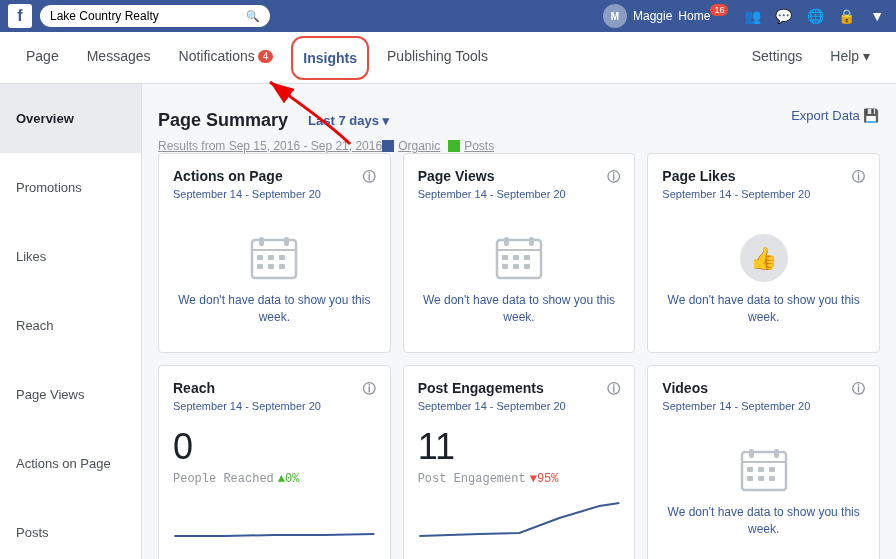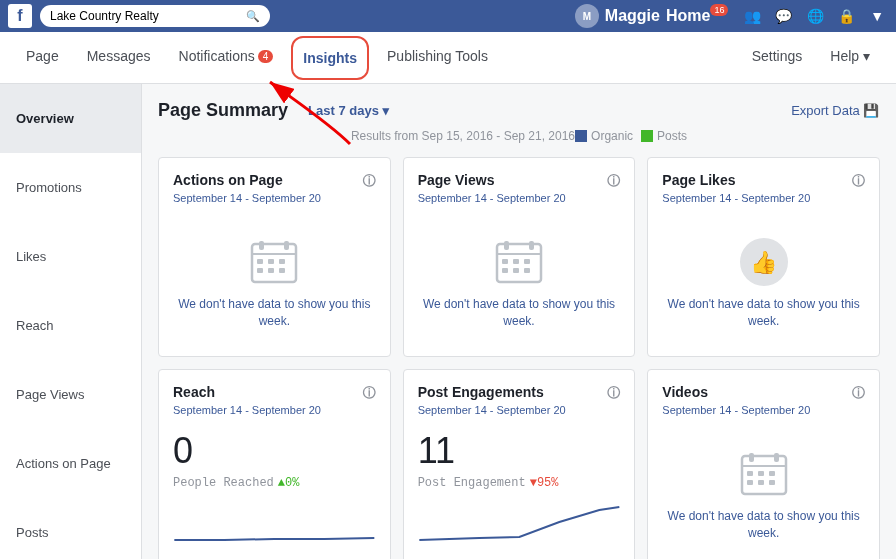--- a/index.html
+++ b/index.html
@@ -38,21 +38,21 @@
     .top-bar-right {
       margin-left: auto;
       display: flex; align-items: center; gap: 6px;
     }
     .avatar-circle {
       width: 24px; height: 24px; border-radius: 50%;
       background: #8b9dc3;
       display: flex; align-items: center; justify-content: center;
       color: #fff; font-size: 10px; font-weight: bold;
     }
-    .top-bar-label { color: #fff; font-size: 16px; font-weight: bold; }
+    .top-bar-label { color: #fff; font-size: 12px; font-weight: normal; }
     .top-bar-icon {
       color: #fff; font-size: 14px; cursor: pointer;
       padding: 0 4px;
     }
     .top-badge {
       background: #e74c3c; color: #fff; border-radius: 10px;
       font-size: 9px; padding: 1px 4px;
       position: relative; top: -6px; left: -6px;
     }
 
@@ -127,35 +127,34 @@
       background: #f6f7f8;
     }
 
     
     .page-summary-header {
       display: flex; align-items: center; justify-content: space-between;
       margin-bottom: 8px;
     }
     .page-summary-title {
       font-size: 18px; font-weight: bold; color: #1d2129;
-      display: flex; align-items: center; gap: 20px;
+      display: flex; align-items: center; gap: 20px; margin-top: 10px;
     }
     .date-range-link {
       font-size: 13px; color: #3b5998; cursor: pointer;
     }
     .export-btn {
       font-size: 13px; color: #3b5998; cursor: pointer;
       display: flex; align-items: center; gap: 4px;
     }
 
     
     .results-row {
-      display: flex; align-items: center; justify-content: center;
-      margin-bottom: 14px;
-      font-size: 12px; color: #90949c;
+      display: flex; align-items: center; justify-content: flex-start;
+      font-size: 12px; color: #90949c; text-decoration: underline;
     }
     .legend {
       display: flex; gap: 8px; align-items: center;
     }
     .legend-item {
       display: flex; align-items: center; gap: 4px; font-size: 12px;
     }
     .legend-dot {
       width: 12px; height: 12px;
     }

